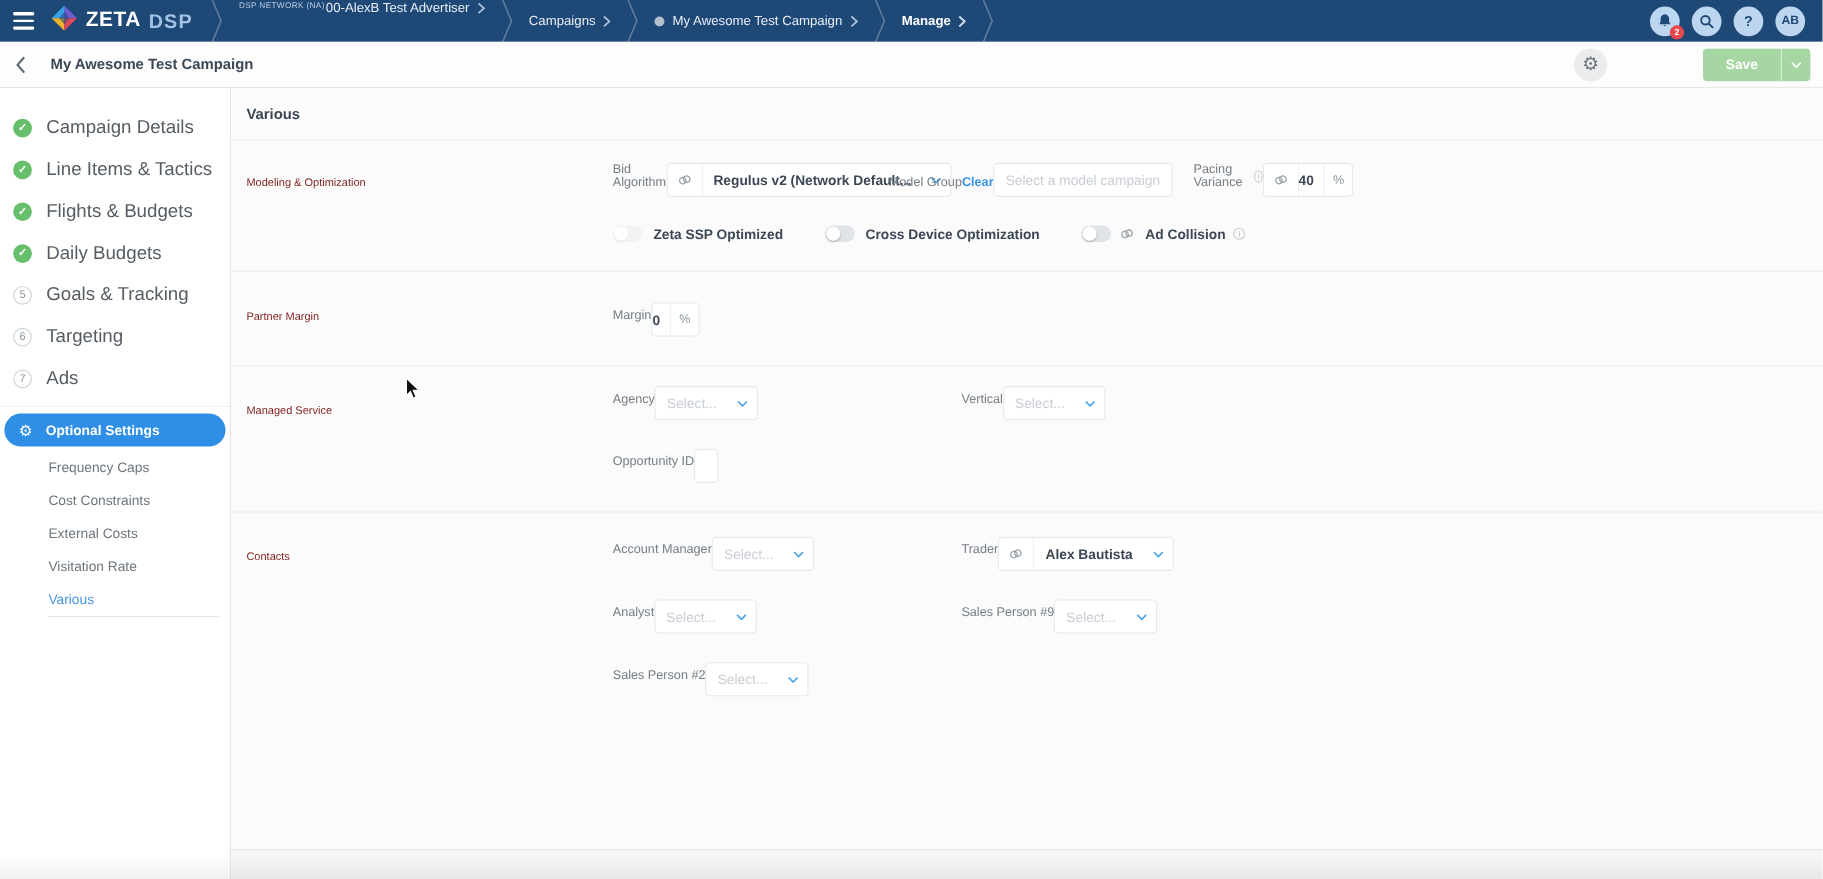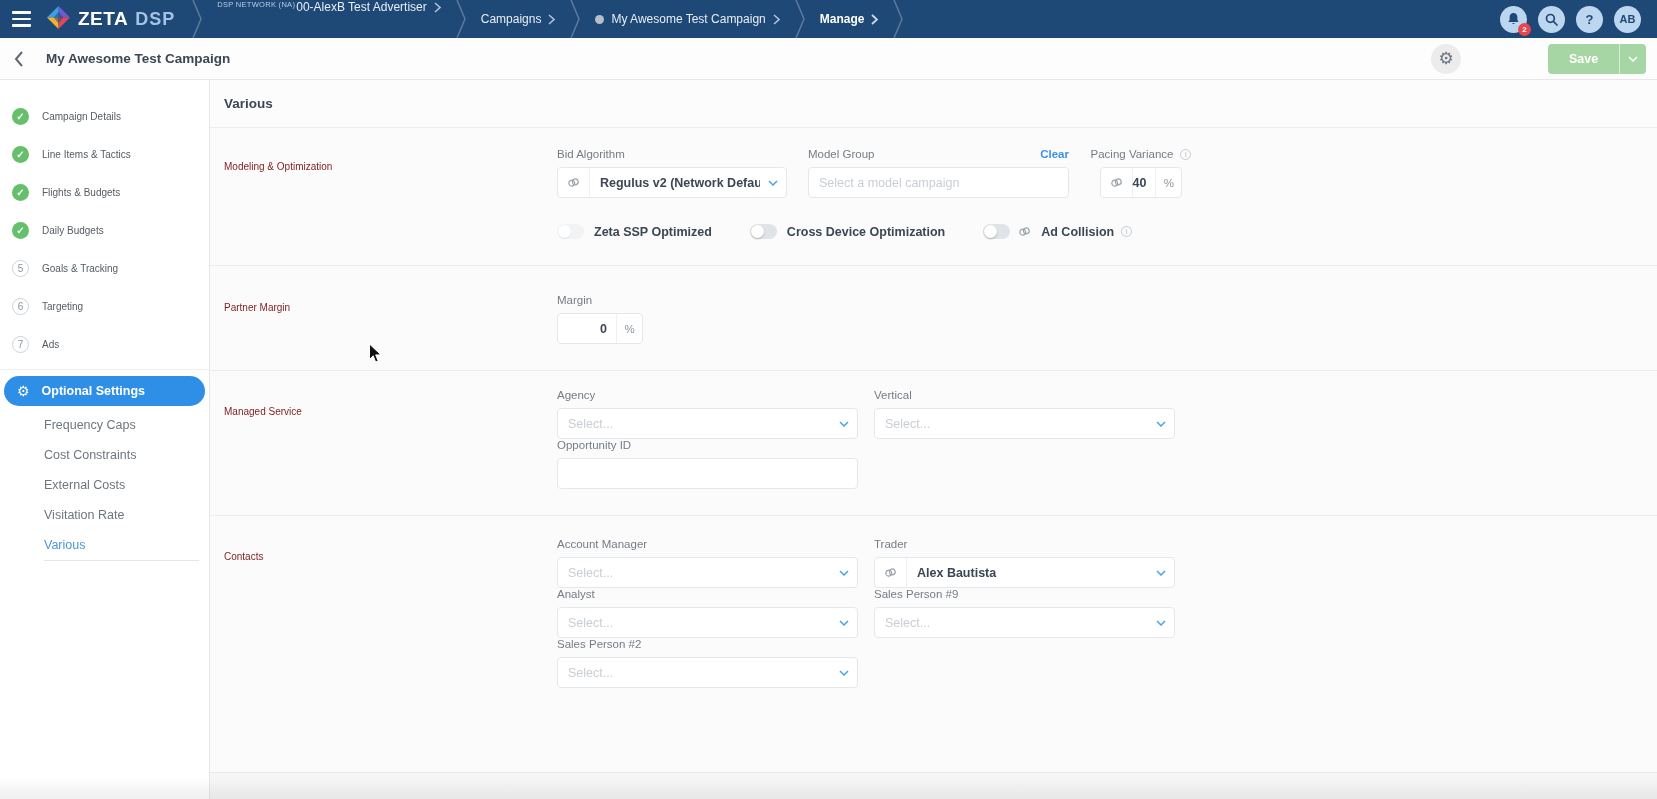--- a/index.html
+++ b/index.html
@@ -46,41 +46,41 @@
                 display:flex; align-items:center; justify-content:center; cursor:pointer; }
 
   
   .sidebar { position:absolute; top:80px; left:0; bottom:0; width:210px; background:#ffffff;
              border-right:1px solid #e4e6e8; padding-top:17px; }
   .step { height:38px; display:flex; align-items:center; padding-left:12px; cursor:pointer; }
   .step-icon { width:17px; height:17px; border-radius:50%; flex:0 0 17px;
                display:flex; align-items:center; justify-content:center; }
   .step-icon.done { background:#66bf6a; color:#fff; font-size:10px; font-weight:700; }
   .step-icon.num { background:#fff; border:1px solid #ccd3d9; color:#8a939c; font-size:10px; }
-  .step-label { margin-left:13px; font-size:10px; color:#555c63; }
+  .step-label { margin-left:13px; font-size:17px; color:#555c63; }
   .side-divider { border-top:1px solid #f0f0f0; margin:6px 0; }
   .optional-pill { margin:2px 4px 4px 4px; height:30px; border-radius:15px; background:#2f8fe6;
                    display:flex; align-items:center; padding-left:13px; cursor:pointer; }
   .optional-pill .gear { color:#fff; font-size:14px; }
   .optional-pill .lbl { margin-left:12px; color:#fff; font-size:12.5px; font-weight:700; }
   .subitem { height:30px; display:flex; align-items:center; padding-left:44px; font-size:12.5px;
              color:#6e767d; cursor:pointer; }
   .subitem.active { color:#4a97e0; }
   .sub-underline { margin-left:44px; margin-right:10px; border-bottom:1px solid #e3e7ea; }
 
   
   .main { position:absolute; top:80px; left:210px; right:0; bottom:0; background:#fbfbfb; }
   .page-head { height:48px; background:#fcfcfc; border-bottom:1px solid #ececec;
                display:flex; align-items:center; padding-left:14px;
                font-size:13.5px; font-weight:700; color:#3b4754; }
   .section { display:flex; border-bottom:1px solid #ececec; padding-bottom:26px; }
   .sec-title { width:347px; flex:0 0 347px; padding-left:14px; font-size:10px; font-weight:400; color:#7f1d1d; }
   .fields { flex:1; }
   .frow { display:flex; align-items:flex-start; }
-  .fcol { display:flex; flex-direction:column; }
+  .fcol { display:flex; flex-direction:row; }
   .flabel { font-size:11.5px; color:#757d86; margin-bottom:7px; display:flex; align-items:center; }
   .label-row { display:flex; justify-content:space-between; align-items:flex-end; margin-bottom:7px; }
   .label-row .flabel { margin-bottom:0; }
   .clear-link { font-size:11.5px; color:#3b93e8; font-weight:600; cursor:pointer; }
   .info { width:11px; height:11px; border:1px solid #c6cdd3; border-radius:50%; color:#b3bbc2;
           font-size:7.5px; display:inline-flex; align-items:center; justify-content:center;
           margin-left:7px; font-style:normal; }
   .ctl { height:31px; background:#fff; border:1px solid #e5e8eb; border-radius:4px;
          display:flex; align-items:center; font-size:12.5px; color:#3b4754; }
   .pre { width:32px; align-self:stretch; border-right:1px solid #eef0f2;
@@ -98,21 +98,21 @@
   .mr21{margin-right:21px;} .mr16{margin-right:16px;}
   .toggles { display:flex; align-items:center; margin-top:26px; }
   .tgl-group { display:flex; align-items:center; margin-right:38px;text-align:center; }
   .toggle { width:27px; height:15px; border-radius:8px; background:#e0e4e8; position:relative; cursor:pointer; flex:0 0 27px; }
   .toggle .knob { position:absolute; left:1px; top:1px; width:13px; height:13px; border-radius:50%;
                   background:#fff; box-shadow:0 1px 2px rgba(0,0,0,.25); }
   .toggle.faded { background:#f1f3f5; }
   .toggle.faded .knob { box-shadow:0 1px 1px rgba(0,0,0,.08); }
   .tgl-label { margin-left:10px; font-size:12.5px; font-weight:700; color:#3b4754; }
   .tgl-link { margin-left:8px; display:flex; align-items:center; }
-  .row-gap { }
+  .row-gap { margin-top:26px; }
   .main-footer { position:absolute; left:0; right:0; bottom:0; height:27px;
                  border-top:1px solid #e9e9e9; background:#f6f6f6; }
   .bottom-fade { position:absolute; left:0; right:0; bottom:0; height:22px; pointer-events:none;
                  background:linear-gradient(to bottom, rgba(100,100,100,0) 0%, rgba(100,100,100,.10) 100%); }
   .cursor { position:absolute; left:368px; top:343px; pointer-events:none; }
 
   
   #sec-modeling { padding-top:20px; }
   #sec-modeling .sec-title { padding-top:13px; }
   #sec-margin { padding-top:28px;justify-content:center; }

